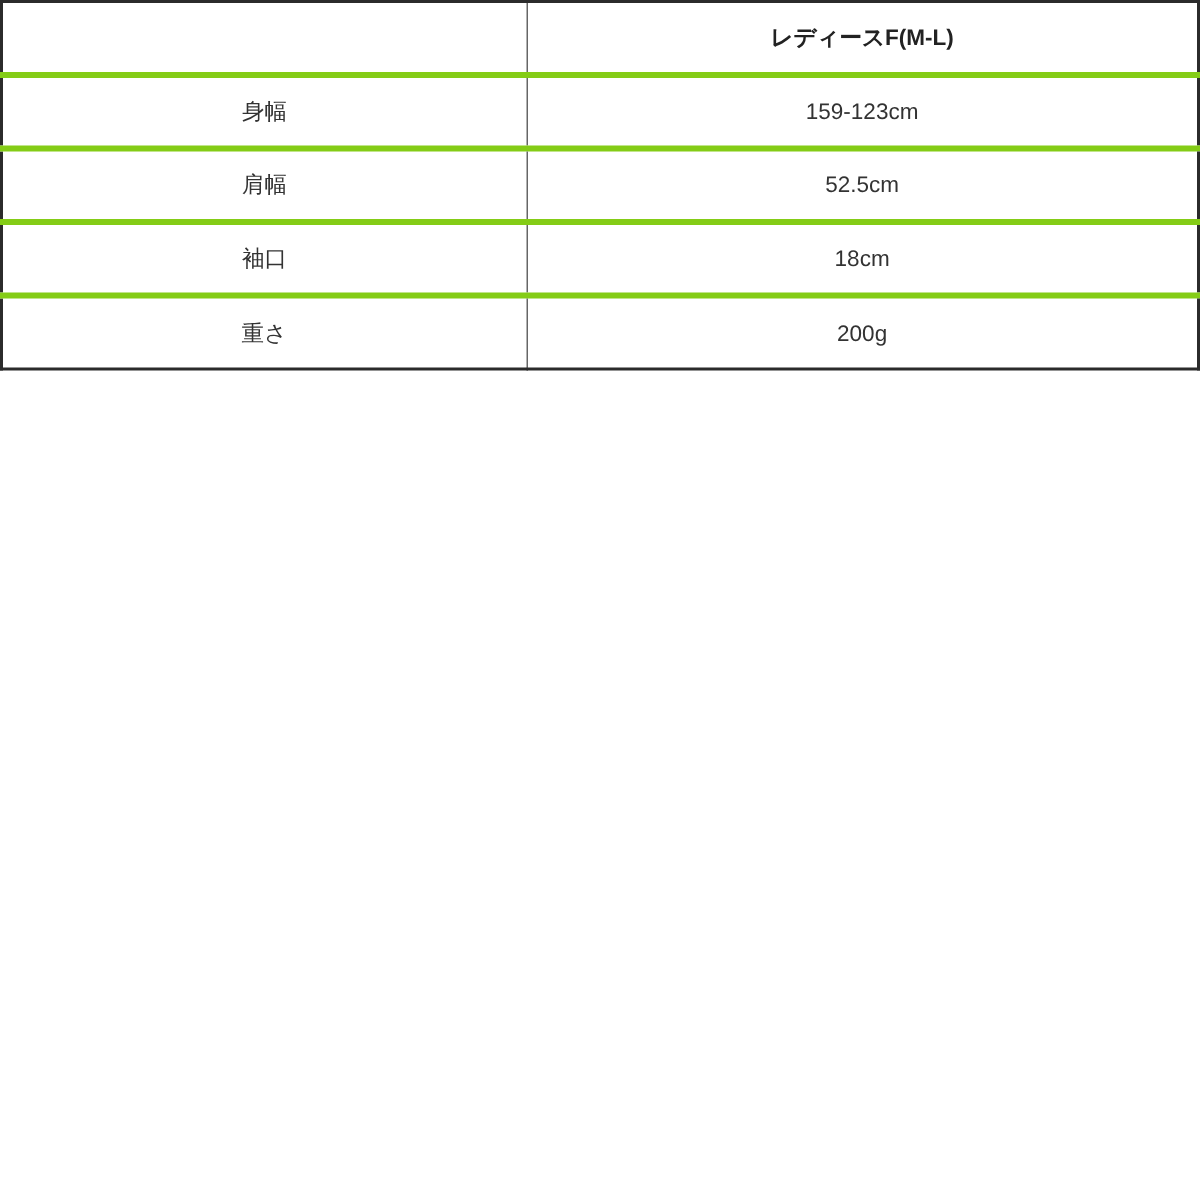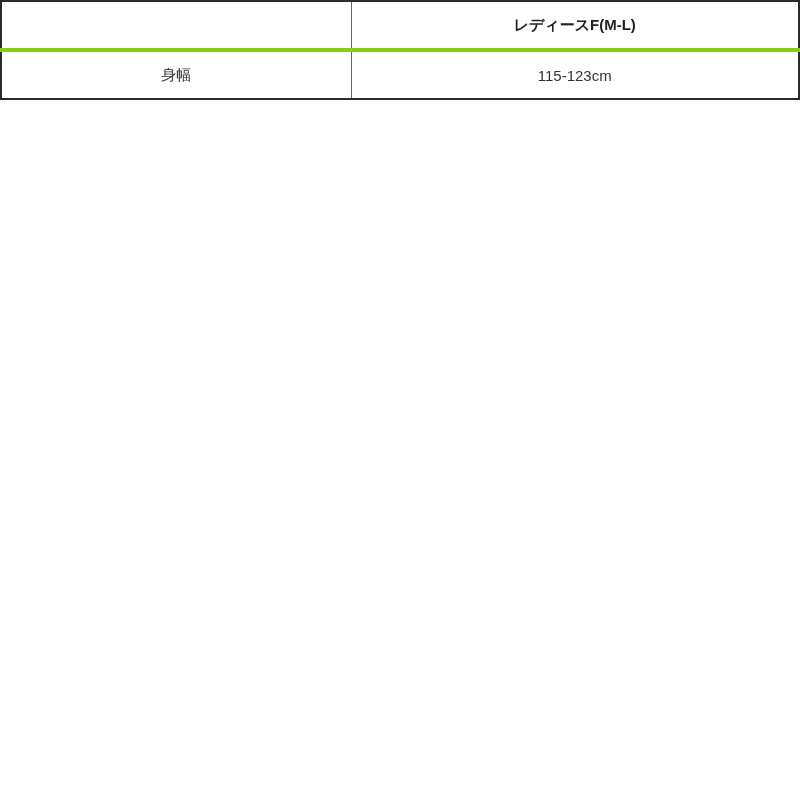--- a/index.html
+++ b/index.html
@@ -58,17 +58,29 @@
       <col class="col-label">
       <col class="col-value">
     </colgroup>
     <tbody>
         <tr>
       <th class="label-cell"></th>
       <th class="value-cell">レディースF(M-L)</th>
     </tr>
     <tr>
       <td class="label-cell">身幅</td>
-      <td class="value-cell">115-123cm</td>
+      <td class="value-cell">159-123cm</td>
+    </tr>
+    <tr>
+      <td class="label-cell">肩幅</td>
+      <td class="value-cell">52.5cm</td>
+    </tr>
+    <tr>
+      <td class="label-cell">袖口</td>
+      <td class="value-cell">18cm</td>
+    </tr>
+    <tr>
+      <td class="label-cell">重さ</td>
+      <td class="value-cell">200g</td>
     </tr>
   </tbody>
     </table>
 </div>
 
 </body></html>

